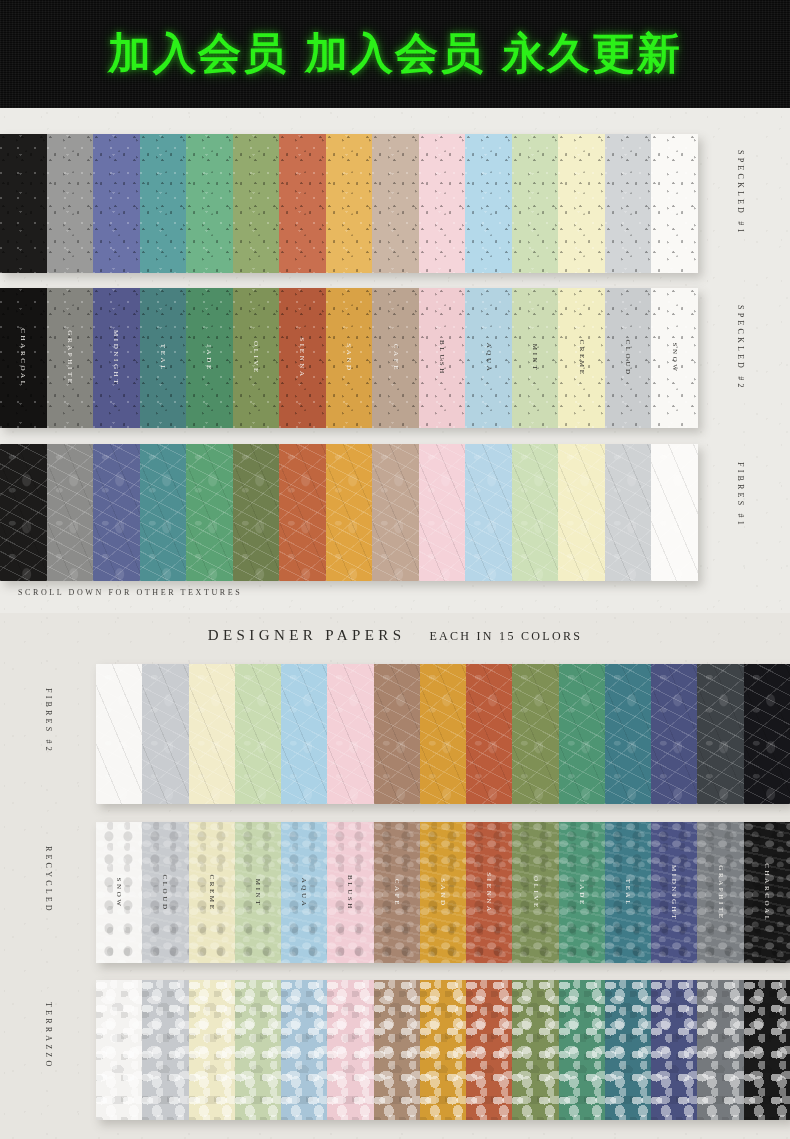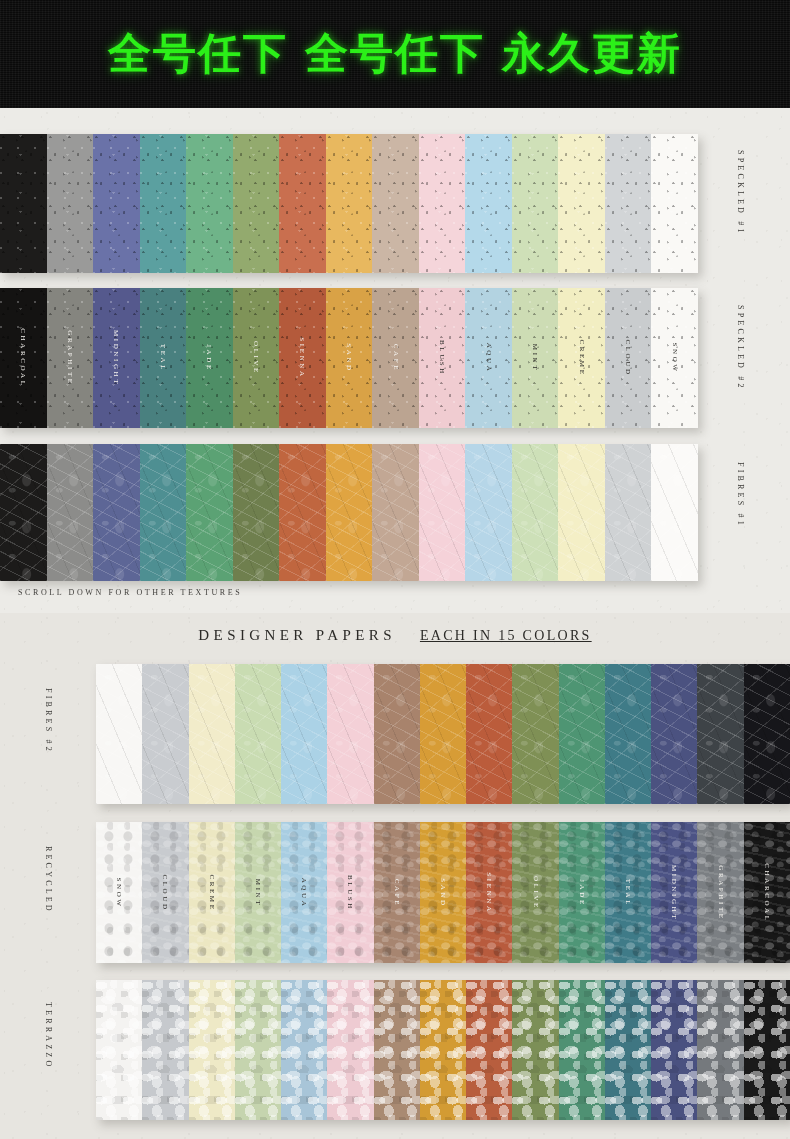--- a/index.html
+++ b/index.html
@@ -179,32 +179,31 @@
     white-space: nowrap;
   }
   .title-main {
     font-family: "Liberation Serif", serif;
     font-size: 15px;
     letter-spacing: 4.4px;
     text-transform: uppercase;
   }
   .title-sub {
     font-family: "Liberation Serif", serif;
-    font-size: 14px;
+    font-size: 12px;
     letter-spacing: 2.3px;
     text-transform: uppercase;
     margin-left: 20px;
-    text-decoration: underline;
   }
 </style>
 </head>
 <body>
 
 <div class="banner">
-  <div class="banner-text">全号任下  全号任下  永久更新</div>
+  <div class="banner-text">加入会员  加入会员  永久更新</div>
 </div>
 
 <div class="sheet-top"></div>
 <div class="sheet-bottom"></div>
 
 <div id="strips-layer">
     <div class="strip" style="left: 0px; top: 134px; width: 698px; height: 139px;">
       <div class="swatch" title="Charcoal" style="background: rgb(29, 28, 27);">
         <div class="tex tex-speckled"></div>
       </div>

